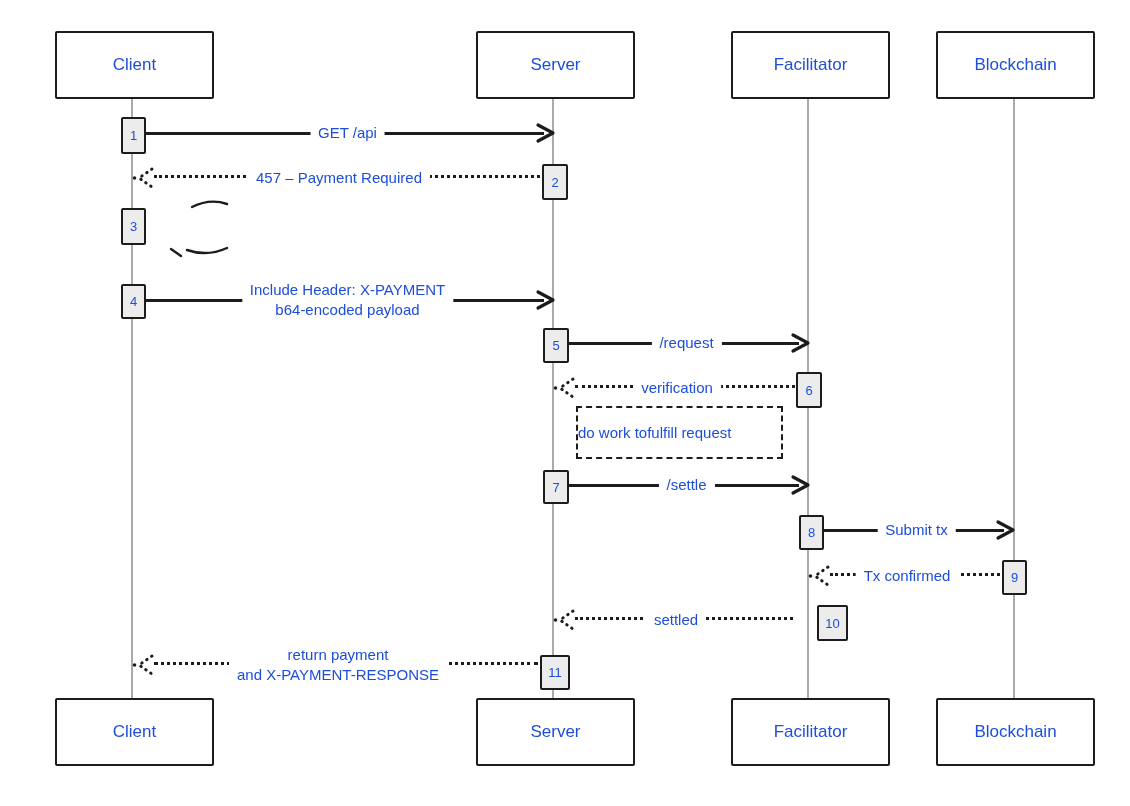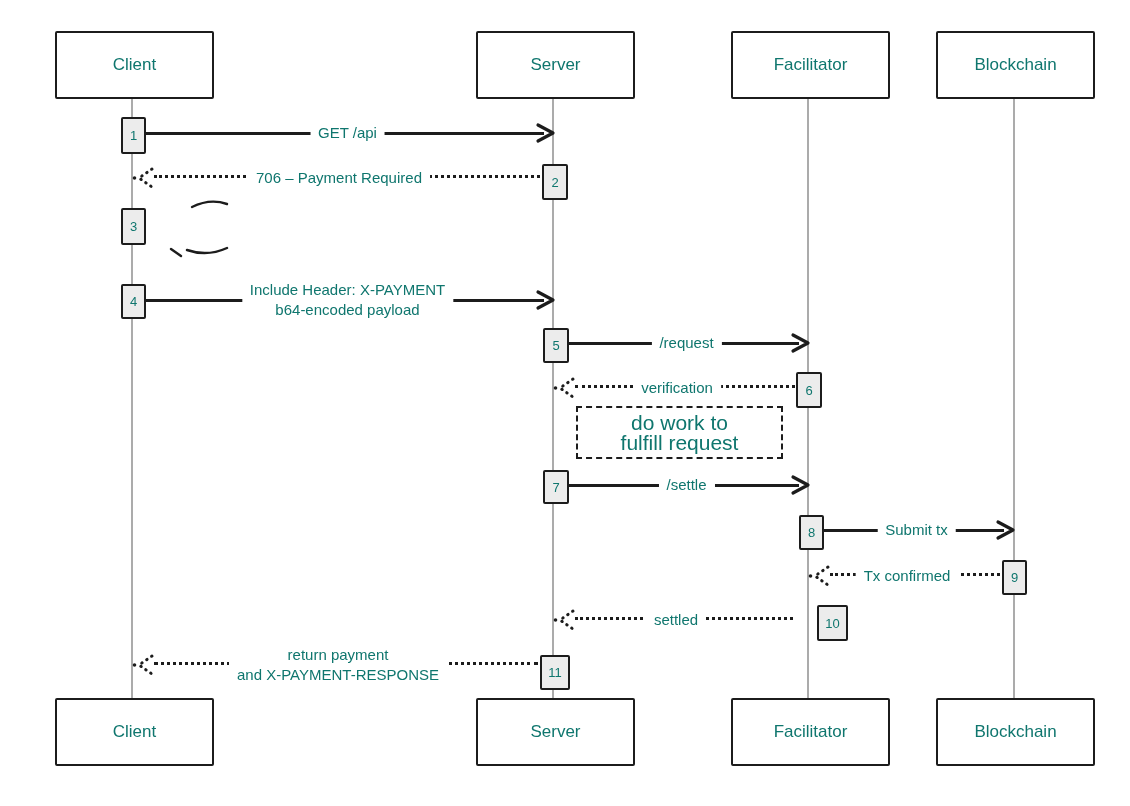--- a/index.html
+++ b/index.html
@@ -2,21 +2,21 @@
 <html><head>
 <meta charset="utf-8">
 <style>
   html, body { margin: 0; padding: 0; background: #ffffff; }
   .canvas {
     position: relative;
     width: 1130px;
     height: 806px;
     background: #ffffff;
     font-family: "Liberation Sans", "DejaVu Sans", sans-serif;
-    color: #0f766e;
+    color: #1d4ed8;
     overflow: hidden;
   }
 
   
   .lifeline {
     position: absolute;
     top: 97px;
     height: 601px;
     width: 2px;
     background: #ababab;
@@ -73,23 +73,23 @@
     line-height: 20px;
     text-align: center;
   }
 
   
   .note {
     position: absolute;
     left: 576px; top: 406px; width: 203px; height: 49px;
     border: 2.5px dashed #1c1c1c;
     background: #ffffff;
-    display: flex; flex-direction: column;
-    align-items: center; justify-content: center;
-    font-size: 21px; line-height: 20px;
+    display: flex; 
+    align-items: center; 
+    font-size: 15px; line-height: 20px;
     z-index: 5;
   }
 
   
   .selfnote {
     position: absolute;
     left: 143px; top: 205px; width: 172px;
     text-align: center;
     font-size: 15.5px; line-height: 21px;
     z-index: 2;
@@ -139,21 +139,21 @@
     </svg>
     <span class="lbl">GET /api</span>
   </div>
 
   <div class="msg" style="left:136px; top:178px; width:406px">
     <div class="shaft-dotted"></div>
     <svg class="head-left" width="26" height="28" viewBox="0 0 26 28">
       <path d="M21 5 L8 14 L21 23" fill="none" stroke="#1c1c1c" stroke-width="3" stroke-linecap="round" stroke-dasharray="0.5 5.5"></path>
       <circle cx="3.5" cy="14" r="1.8" fill="#1c1c1c"></circle>
     </svg>
-    <span class="lbl">706 – Payment Required</span>
+    <span class="lbl">457 – Payment Required</span>
   </div>
 
   <svg class="sketch-arcs" width="125" height="66" viewBox="0 0 125 66">
     <path d="M27 11 Q45 2 62 8" fill="none" stroke="#1c1c1c" stroke-width="2.4" stroke-linecap="round"></path>
     <path d="M22 54 Q42 61 62 52" fill="none" stroke="#1c1c1c" stroke-width="2.4" stroke-linecap="round"></path>
     <path d="M6 53 L16 60" fill="none" stroke="#1c1c1c" stroke-width="2.4" stroke-linecap="round"></path>
   </svg>
 
   <div class="msg" style="left:142px; top:300px; width:411px">
     <div class="shaft-solid"></div>

